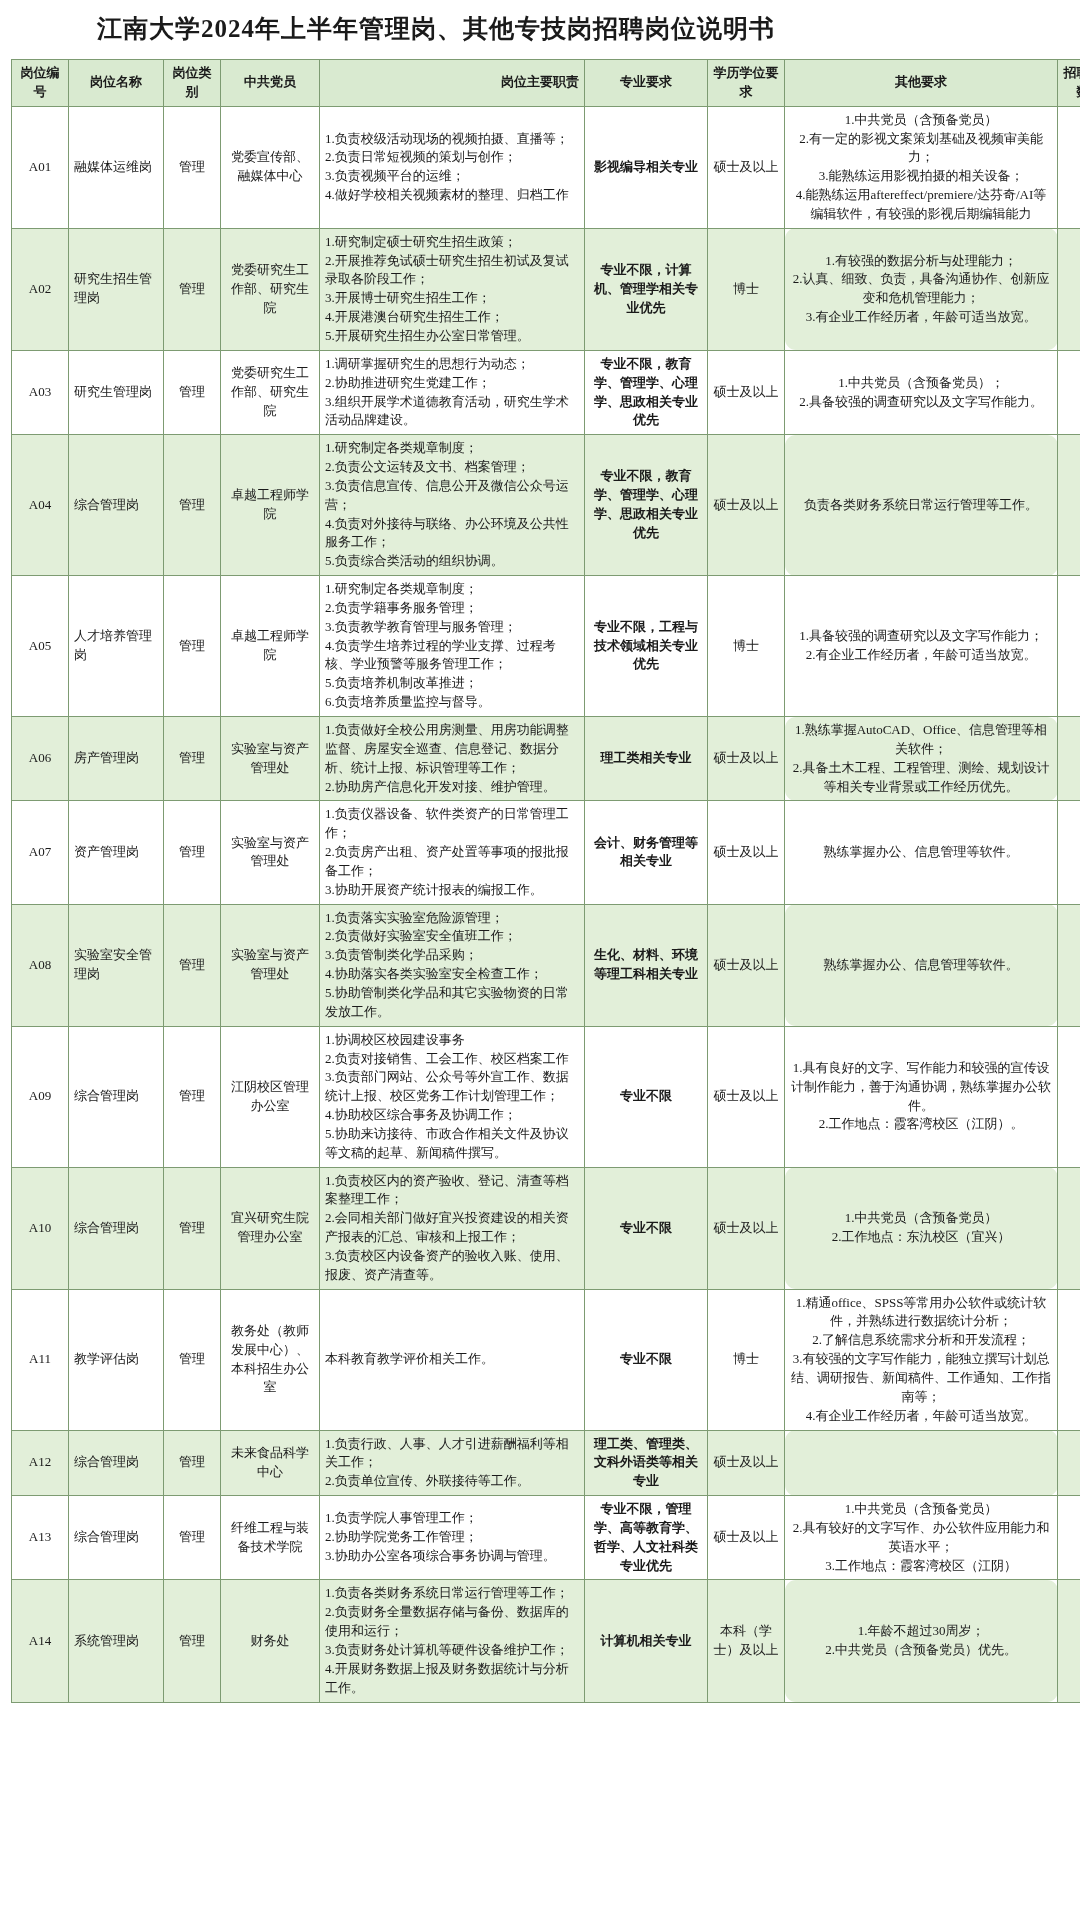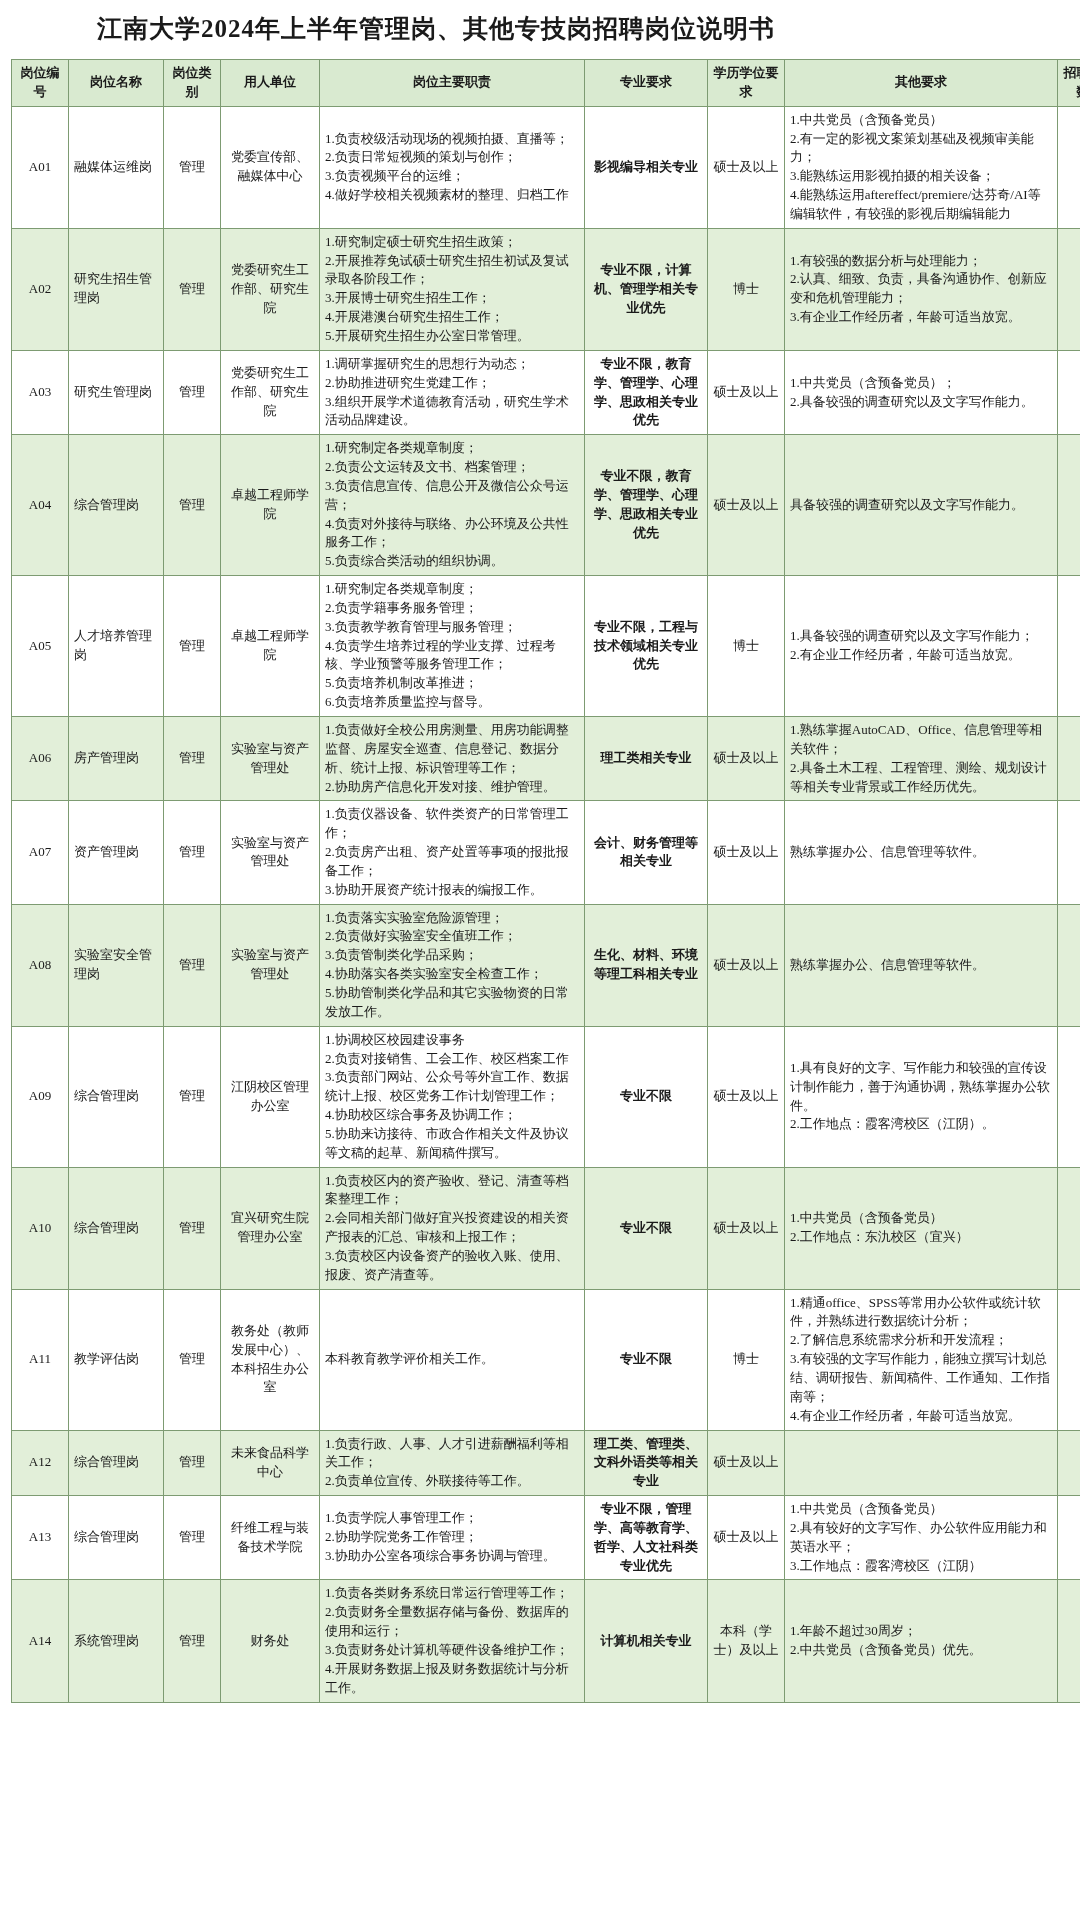--- a/index.html
+++ b/index.html
@@ -40,47 +40,47 @@
   }
   tbody tr.row-even td{background:#ffffff;}
   tbody tr.row-odd td{background:#e2efd9;}
   td.c-code{text-align:center;width:46px;font-size:13px;}
   td.c-name{text-align:left;width:84px;}
   td.c-type{text-align:center;width:46px;}
   td.c-unit{text-align:center;width:88px;}
   td.c-duty{text-align:left;width:254px;}
   td.c-major{text-align:center;width:112px;font-weight:bold;}
   td.c-degree{text-align:center;width:66px;}
-  td.c-other{text-align:left;width:262px;}
+  td.c-other{text-align:center;width:262px;border-radius:11px;}
   td.c-num{text-align:center;width:40px;}
   th.h-code{width:46px;}
   th.h-name{width:84px;}
   th.h-type{width:46px;}
   th.h-unit{width:88px;}
-  th.h-duty{width:254px;}
+  th.h-duty{width:254px;text-align:right;}
   th.h-major{width:112px;}
   th.h-degree{width:66px;}
   th.h-other{width:262px;margin-top:12px;}
   th.h-num{width:40px;}
   .cell{white-space:pre-line;}
 </style>
 </head>
 <body>
 
 <div class="page">
 
   <div class="doc-title">江南大学2024年上半年管理岗、其他专技岗招聘岗位说明书</div>
 
   <table class="joblist">
     <thead>
       <tr>
         <th class="h-code">岗位编号</th>
         <th class="h-name">岗位名称</th>
         <th class="h-type">岗位类别</th>
-        <th class="h-unit">用人单位</th>
+        <th class="h-unit">中共党员</th>
         <th class="h-duty">岗位主要职责</th>
         <th class="h-major">专业要求</th>
         <th class="h-degree">学历学位要求</th>
         <th class="h-other">其他要求</th>
         <th class="h-num">招聘人数</th>
       </tr>
     </thead>
     <tbody id="table-body">
         <tr class="row-even">
           <td class="c-code"><span class="cell">A01</span></td>
@@ -135,21 +135,21 @@
           <td class="c-name"><span class="cell">综合管理岗</span></td>
           <td class="c-type"><span class="cell">管理</span></td>
           <td class="c-unit"><span class="cell">卓越工程师学院</span></td>
           <td class="c-duty"><span class="cell">1.研究制定各类规章制度；
 2.负责公文运转及文书、档案管理；
 3.负责信息宣传、信息公开及微信公众号运营；
 4.负责对外接待与联络、办公环境及公共性服务工作；
 5.负责综合类活动的组织协调。</span></td>
           <td class="c-major"><span class="cell">专业不限，教育学、管理学、心理学、思政相关专业优先</span></td>
           <td class="c-degree"><span class="cell">硕士及以上</span></td>
-          <td class="c-other"><span class="cell">具备较强的调查研究以及文字写作能力。</span></td>
+          <td class="c-other"><span class="cell">负责各类财务系统日常运行管理等工作。</span></td>
           <td class="c-num"><span class="cell">1</span></td>
         </tr>
         <tr class="row-even">
           <td class="c-code"><span class="cell">A05</span></td>
           <td class="c-name"><span class="cell">人才培养管理岗</span></td>
           <td class="c-type"><span class="cell">管理</span></td>
           <td class="c-unit"><span class="cell">卓越工程师学院</span></td>
           <td class="c-duty"><span class="cell">1.研究制定各类规章制度；
 2.负责学籍事务服务管理；
 3.负责教学教育管理与服务管理；

